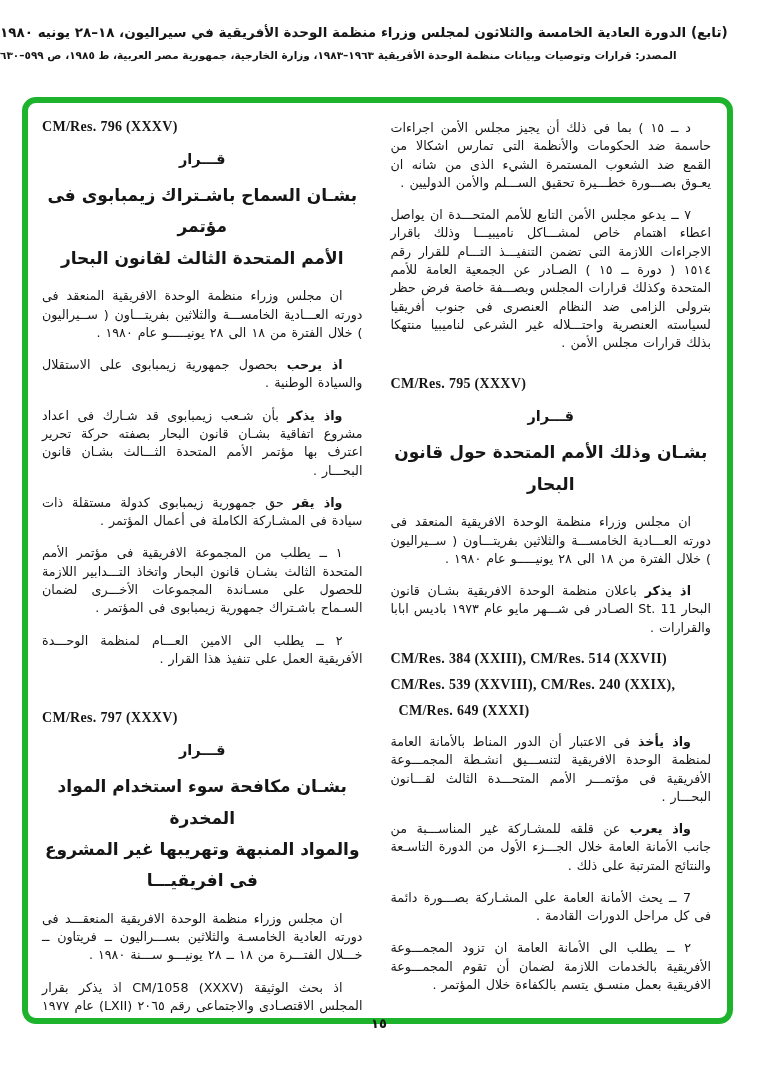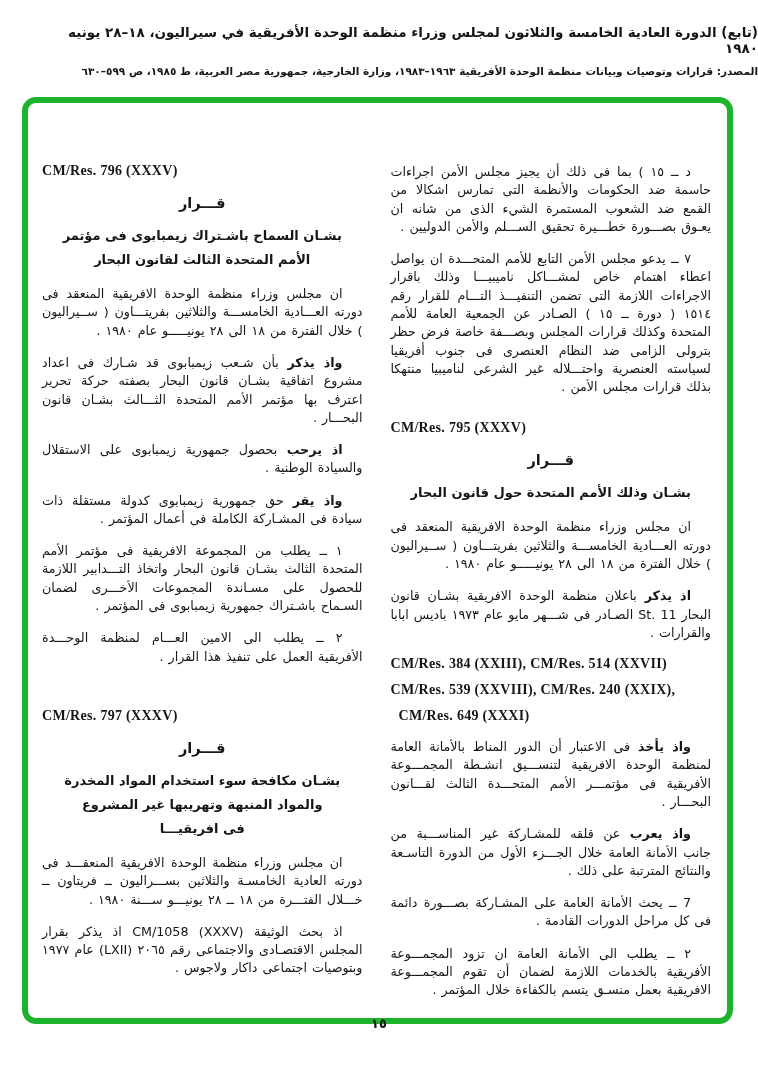--- a/index.html
+++ b/index.html
@@ -1,46 +1,46 @@
 <!DOCTYPE html>
 <html lang="ar"><head>
 <meta charset="utf-8">
 <style>
   html,body{margin:0;padding:0;}
   body{
     width:758px;height:1078px;position:relative;background:#ffffff;
     font-family:"DejaVu Sans",sans-serif;color:#161616;overflow:hidden;
   }
-  .header{position:absolute;top:24px;left:0;right:0;text-align:right;direction:rtl;margin-left:46px;}
+  .header{position:absolute;top:24px;left:0;right:0;text-align:left;direction:rtl;}
   .header-line1{font-size:13.5px;font-weight:bold;}
   .header-line2{font-size:10.5px;font-weight:bold;margin-top:9px;}
   .content-box{
     position:absolute;left:22px;top:97px;width:711px;height:927px;
     box-sizing:border-box;border:6px solid #1db32c;border-radius:14px;
     padding:16px 16px 4px 14px;overflow:hidden;background:#fff;
   }
   .cols{display:flex;direction:rtl;gap:28px;height:100%;}
-  .col{flex:1;direction:rtl;min-width:0;margin-top:44px;}
+  .col{flex:1;direction:rtl;min-width:0;}
   .para{
     font-size:12.7px;line-height:1.44;text-align:justify;text-indent:20px;
     margin:0 0 14px 0;word-spacing:1px;
   }
   .lead{font-weight:bold;}
   .ref{
     direction:ltr;text-align:left;unicode-bidi:embed;
     font-family:"Liberation Serif",serif;font-weight:bold;
     font-size:14px;letter-spacing:.3px;
   }
   .ref-block{margin:0 0 10px 0;}
   .ref-tight{margin:0 0 2px 8px;}
   .mt-lg{margin-top:24px;}
   .mt-xl{margin-top:42px;}
   .refs-group{margin:4px 0 14px 0;}
   .qarar{text-align:center;font-weight:bold;font-size:14.5px;margin:16px 0 13px 0;}
-  .rtitle{text-align:center;font-weight:bold;font-size:13px;line-height:1.85;margin:0 0 13px 0;}
+  .rtitle{text-align:center;font-weight:bold;font-size:17px;line-height:1.85;margin:0 0 13px 0;}
   .pagenum{position:absolute;top:1016px;left:0;right:0;text-align:center;
     font-size:13px;font-weight:bold;direction:rtl;}
 </style>
 </head>
 <body>
 
 <div class="header">
   <div class="header-line1">(تابع) الدورة العادية الخامسة والثلاثون لمجلس وزراء منظمة الوحدة الأفريقية في سيراليون، ١٨–٢٨ يونيه ١٩٨٠</div>
   <div class="header-line2">المصدر: قرارات وتوصيات وبيانات منظمة الوحدة الأفريقية ١٩٦٣–١٩٨٣، وزارة الخارجية، جمهورية مصر العربية، ط ١٩٨٥، ص ٥٩٩–٦٣٠</div>
 </div>
@@ -68,22 +68,22 @@
     </div>
 
     <div class="col">
       <div class="ref ref-block">CM/Res. 796 (XXXV)</div>
       <div class="qarar">قـــرار</div>
       <div class="rtitle">
         <div>بشـان السماح باشـتراك زيمبابوى فى مؤتمر</div>
         <div>الأمم المتحدة الثالث لقانون البحار</div>
       </div>
       <p class="para">ان مجلس وزراء منظمة الوحدة الافريقية المنعقد فى دورته العـــادية الخامســـة والثلاثين بفريتـــاون ( ســيراليون ) خلال الفترة من ١٨ الى ٢٨ يونيـــــو عام ١٩٨٠ .</p>
+      <p class="para"><span class="lead">اذ يرحب</span><span> بحصول جمهورية زيمبابوى على الاستقلال والسيادة الوطنية .</span></p>
       <p class="para"><span class="lead">واذ يذكر</span><span> بأن شـعب زيمبابوى قد شـارك فى اعداد مشروع اتفاقية بشـان قانون البحار بصفته حركة تحرير اعترف بها مؤتمر الأمم المتحدة الثـــالث بشـان قانون البحـــار .</span></p>
-      <p class="para"><span class="lead">اذ يرحب</span><span> بحصول جمهورية زيمبابوى على الاستقلال والسيادة الوطنية .</span></p>
       <p class="para"><span class="lead">واذ يقر</span><span> حق جمهورية زيمبابوى كدولة مستقلة ذات سيادة فى المشـاركة الكاملة فى أعمال المؤتمر .</span></p>
       <p class="para">١ ــ يطلب من المجموعة الافريقية فى مؤتمر الأمم المتحدة الثالث بشـان قانون البحار واتخاذ التـــدابير اللازمة للحصول على مسـاندة المجموعات الأخـــرى لضمان السـماح باشـتراك جمهورية زيمبابوى فى المؤتمر .</p>
       <p class="para">٢ ــ يطلب الى الامين العـــام لمنظمة الوحـــدة الأفريقية العمل على تنفيذ هذا القرار .</p>
       <div class="ref ref-block mt-xl">CM/Res. 797 (XXXV)</div>
       <div class="qarar">قـــرار</div>
       <div class="rtitle">
         <div>بشـان مكافحة سوء استخدام المواد المخدرة</div>
         <div>والمواد المنبهة وتهريبها غير المشروع</div>
         <div>فى افريقيـــا</div>
       </div>

